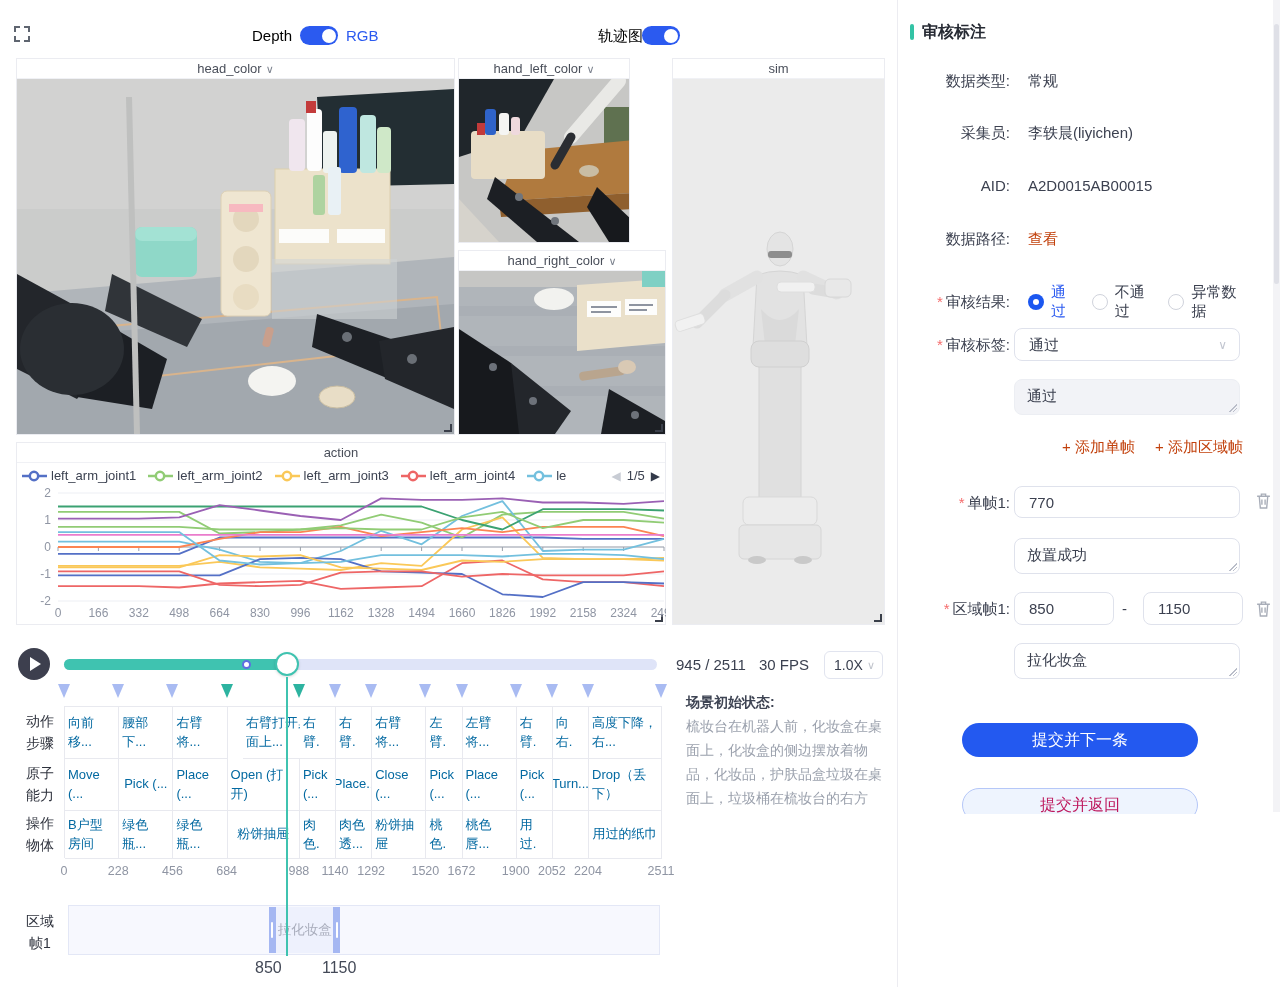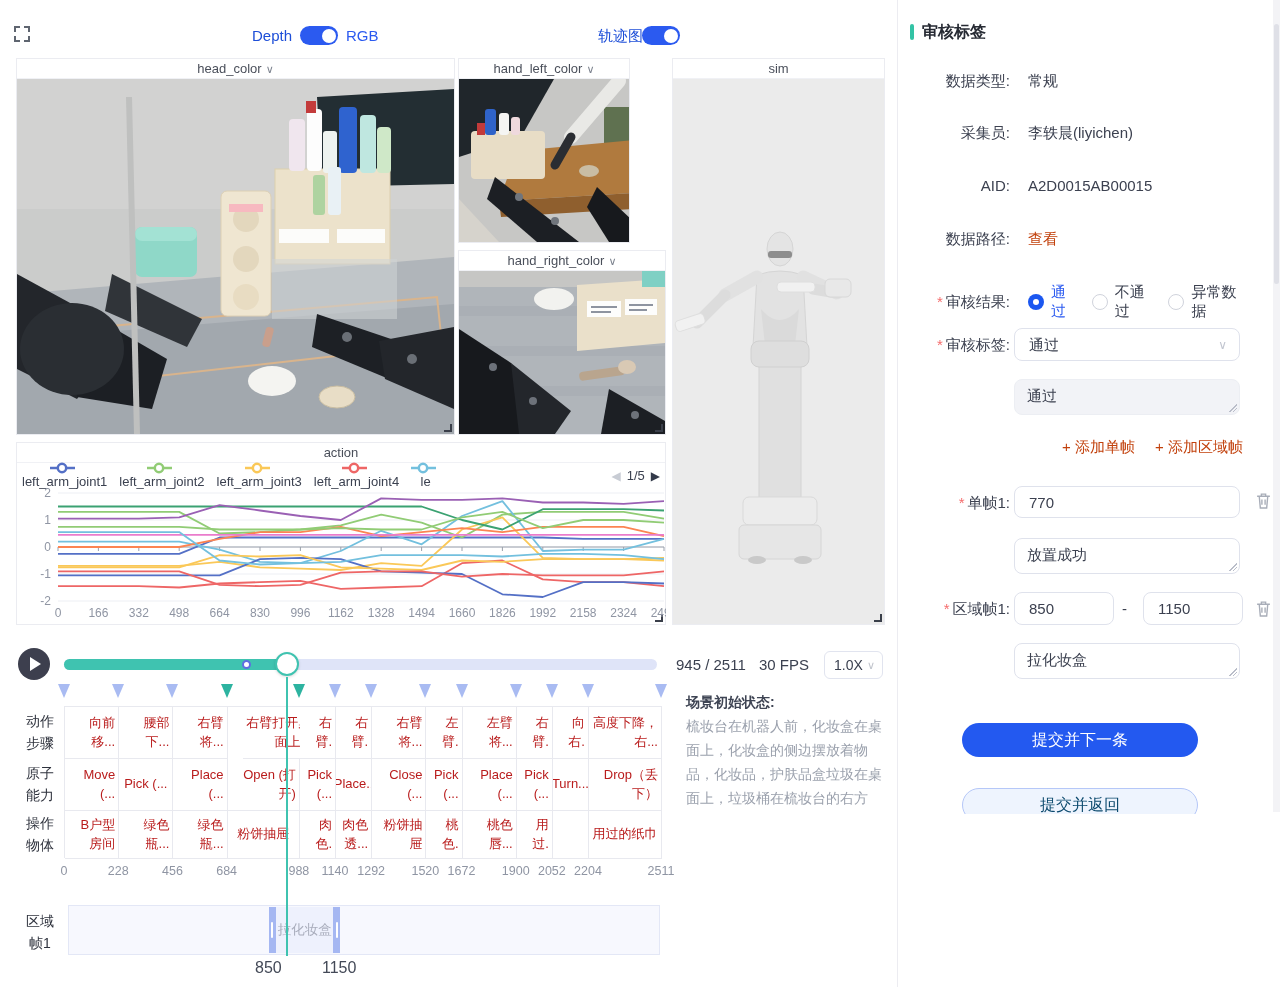--- a/index.html
+++ b/index.html
@@ -7,35 +7,35 @@
   body { font-family:"Liberation Sans","DejaVu Sans",sans-serif; color:#3b4150; }
   #app { position:relative; width:1280px; height:987px; background:#fff; overflow:hidden; }
 
   
   .fs-icon { position:absolute; left:14px; top:26px; width:16px; height:16px; }
   .fs-icon span { position:absolute; width:6px; height:6px; border:2px solid #5f6570; }
   .fs-icon .tl { left:0; top:0; border-right:none; border-bottom:none; }
   .fs-icon .tr { right:0; top:0; border-left:none; border-bottom:none; }
   .fs-icon .bl { left:0; bottom:0; border-right:none; border-top:none; }
   .fs-icon .br { right:0; bottom:0; border-left:none; border-top:none; }
-  .tog-label { position:absolute; top:27px; font-size:15px; color:#1d4ed8; }
+  .tog-label { position:absolute; top:27px; font-size:15px; color:#000000; }
   .tog-label.blue { color:#2b5af0; }
   .toggle { position:absolute; top:26px; width:38px; height:19px; border-radius:10px; background:#2b5af0; }
   .toggle .knob { position:absolute; right:2.5px; top:2.5px; width:14px; height:14px; border-radius:50%; background:#fff; }
 
   
   .panel { position:absolute; background:#fff; border:1px solid #ebecf1; }
   .panel-title { height:20px; line-height:19px; text-align:center; font-size:13px; color:#4a4f5a; border-bottom:1px solid #f0f1f5; background:#fff; }
   .panel-title .chev { color:#7c828e; font-size:11px; margin-left:4px; }
   .panel-body { position:relative; overflow:hidden; }
   .resize-corner { position:absolute; right:2px; bottom:2px; width:8px; height:8px; border-right:2px solid #3a3f4a; border-bottom:2px solid #3a3f4a; }
 
   
   #legend-row { position:absolute; left:16px; top:463px; width:650px; height:25px; display:flex; align-items:center; padding-left:6px; }
-  .lg-item { display:flex; align-items:center; margin-right:12px;flex-direction:column; }
+  .lg-item { display:flex; align-items:center; margin-right:12px; }
   .lg-item svg { margin-right:4px; }
   .lg-item .lg-name { font-size:13px; color:#3b4150; }
   .lg-pager { margin-left:auto; display:flex; align-items:center; padding-right:6px; }
   .lg-pager .arr { font-size:12px; }
   .lg-pager .pg { font-size:13px; color:#3b4150; margin:0 6px; }
 
   
   .play-btn { position:absolute; left:18px; top:648px; width:32px; height:32px; border-radius:50%; background:#3d3f4e; }
   .play-btn .tri { position:absolute; left:12px; top:9px; width:0; height:0; border-left:11px solid #fff; border-top:7px solid transparent; border-bottom:7px solid transparent; }
   .slider-track { position:absolute; left:64px; top:659px; width:593px; height:11px; border-radius:6px; background:#dfe4f8; }
@@ -45,21 +45,21 @@
   .pb-text { position:absolute; top:656px; font-size:15px; color:#3b4150; }
   .speed-select { position:absolute; left:824px; top:651px; width:59px; height:28px; border:1px solid #e1e4ef; border-radius:6px; font-size:14px; color:#3b4150; line-height:26px; padding-left:9px; background:#fff; }
   .speed-select .chev { position:absolute; right:7px; top:0; color:#c0c4cc; font-size:11px; }
 
   .marker { position:absolute; top:684px; width:0; height:0; border-left:6px solid transparent; border-right:6px solid transparent; border-top:14px solid #a9bbf2; }
   .marker.active { border-top-color:#2db3a0; }
 
   
   .row-label { position:absolute; left:20px; width:40px; text-align:center; font-size:14px; color:#2e323d; line-height:22px; }
   #steps-table { position:absolute; left:64px; top:706px; width:598px; height:152px; border-top:1px solid #e8e9ef; border-left:1px solid #e8e9ef; }
-  .cell { position:absolute; border-right:1px solid #e8e9ef; border-bottom:1px solid #e8e9ef; font-size:13px; color:#b91c1c; display:flex; align-items:center; justify-content:center; text-align:right; line-height:1.45; padding:2px 3px; overflow:hidden; background:#fff; }
+  .cell { position:absolute; border-right:1px solid #e8e9ef; border-bottom:1px solid #e8e9ef; font-size:13px; color:#0369a1; display:flex; align-items:center; justify-content:center; text-align:left; line-height:1.45; padding:2px 3px; overflow:hidden; background:#fff; }
   .axis-num { position:absolute; top:864px; font-size:12.5px; color:#8f95a3; transform:translateX(-50%); }
 
   
   #region-track { position:absolute; left:68px; top:905px; width:592px; height:50px; background:#f7f8fe; border:1px solid #e3e7f6; }
   #region-block { position:absolute; top:1px; bottom:1px; background:#eef1fd; border-left:7px solid #a5b7f2; border-right:7px solid #a5b7f2; display:flex; align-items:center; justify-content:center; }
   #region-block .notch { position:absolute; top:50%; margin-top:-8px; width:2px; height:16px; background:#fff; border-radius:1px; }
   #region-block .notch.l { left:-5px; } #region-block .notch.r { right:-5px; }
   #region-block .rb-label { font-size:13.5px; color:#a9adbc; }
   .range-num { position:absolute; top:959px; font-size:16px; color:#434957; transform:translateX(-50%); }
 
@@ -91,21 +91,21 @@
   .rp-ta.gray { background:#f2f3f7; border:1px solid #eceef3; }
   .rp-ta.white { background:#fff; border:1px solid #dfe2ec; }
   .rp-ta .grip { position:absolute; right:2px; bottom:2px; width:8px; height:8px;
       background:linear-gradient(135deg, transparent 50%, #b9bdc9 50%, #b9bdc9 57%, transparent 57%, transparent 70%, #b9bdc9 70%, #b9bdc9 77%, transparent 77%); }
   .add-links { position:absolute; top:438px; right:37px; font-size:15px; }
   .add-links span { margin-left:16px; }
   .rp-input { position:absolute; border:1px solid #dfe2ec; border-radius:8px; background:#fff; font-size:15px; color:#3c4150; padding-left:14px; display:flex; align-items:center; }
   .trash { position:absolute; width:15px; height:17px; }
   .dash { position:absolute; font-size:15px; color:#3c4150; }
   .btn-primary { position:absolute; left:64px; top:723px; width:236px; height:34px; border-radius:17px; background:#2359f0; color:#fff; font-size:16px; display:flex; align-items:center; justify-content:center; }
-  .btn-secondary { position:absolute; left:64px; top:788px; width:236px; height:34px; border-radius:17px; background:#eef4fe; border:1px solid #b5c7f8; color:#0c4a6e; font-size:16px; display:flex; align-items:center; justify-content:center; }
+  .btn-secondary { position:absolute; left:64px; top:788px; width:236px; height:34px; border-radius:17px; background:#eef4fe; border:1px solid #b5c7f8; color:#be185d; font-size:16px; display:flex; align-items:center; justify-content:center; }
   #rp-scrollbar { position:absolute; left:1273px; top:0; width:7px; height:812px; background:#f3f3f6; }
   #rp-scrollbar .thumb { position:absolute; left:1px; top:24px; width:5px; height:260px; border-radius:3px; background:#dfe0e7; }
 </style>
 </head>
 <body>
 
 <div id="app">
 
   <div class="fs-icon">
       <span class="tl"></span>
@@ -452,21 +452,21 @@
   <div class="range-num" id="range-end" style="left: 339.127px;">1150</div>
 
   <div id="current-line" style="left: 286.172px;"></div>
 
   <div id="scene-title">场景初始状态:</div>
   <div id="scene-text">梳妆台在机器人前，化妆盒在桌面上，化妆盒的侧边摆放着物品，化妆品，护肤品盒垃圾在桌面上，垃圾桶在梳妆台的右方</div>
 
   <div id="divider"></div>
   <div id="right-clip">
     <div class="rp-title-bar"></div>
-    <div class="rp-title">审核标签</div>
+    <div class="rp-title">审核标注</div>
 
     <div id="info-fields">
         <div class="r-row" style="top: 72px;">
           <div class="r-label">数据类型:</div>
           <div class="r-value">常规</div>
         </div>
         <div class="r-row" style="top: 124px;">
           <div class="r-label">采集员:</div>
           <div class="r-value">李轶晨(liyichen)</div>
         </div>

